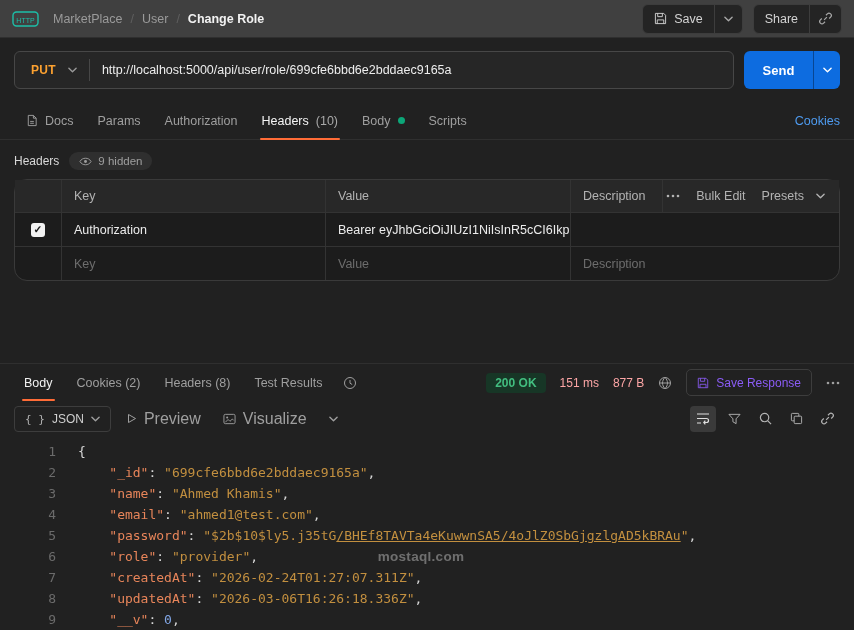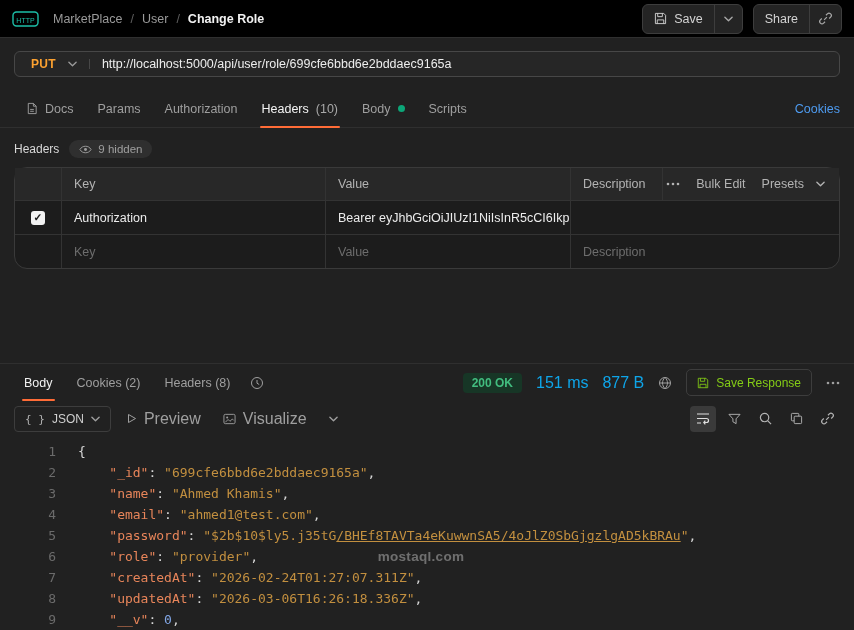--- a/index.html
+++ b/index.html
@@ -5,34 +5,34 @@
   *{margin:0;padding:0;box-sizing:border-box}
   html,body{background:#141414}
   body{font-family:"Liberation Sans",sans-serif}
   button{background:none;border:none;color:inherit;font:inherit;cursor:pointer;padding:0}
   svg{display:block}
   .ic{display:inline-flex;align-items:center;justify-content:center;color:inherit;flex:none}
 
   .app{position:relative;width:854px;height:630px;background:#212121;color:#e8e8e8;display:flex;flex-direction:column;overflow:hidden;font-size:12.5px}
 
   
-  .topbar{height:38px;flex:none;background:#000000;border-bottom:1px solid #2f2f2f;display:flex;align-items:center;padding:0 12px;gap:14px}
+  .topbar{height:38px;flex:none;background:#404040;border-bottom:1px solid #2f2f2f;display:flex;align-items:center;padding:0 12px;gap:14px}
   .logo{color:#1dbfa8}
   .breadcrumb{display:flex;align-items:center;gap:8px;color:#9a9a9a}
   .crumb{cursor:pointer}
   .crumb-sep::after{content:"/";color:#5f5f5f}
   .crumb.current{color:#f2f2f2;font-weight:700}
   .topbar-right{margin-left:auto;display:flex;gap:10px}
   .btn-group{display:flex;align-items:stretch;height:30px;border:1px solid #3d3d3d;border-radius:6px;background:#242424;color:#d3d3d3}
   .btn-group .seg{display:flex;align-items:center;gap:7px;padding:0 11px;font-size:12.5px}
   .btn-group .seg.caret{border-left:1px solid #3d3d3d;padding:0 9px;color:#a8a8a8}
 
   
   .reqbar{flex:none;display:flex;gap:10px;padding:13px 14px;align-items:center}
-  .urlbox{flex:1;display:flex;align-items:center;height:26px;border:1px solid #474747;border-radius:6px;background:#262626;overflow:hidden}
+  .urlbox{flex:1;display:flex;align-items:center;height:38px;border:1px solid #474747;border-radius:6px;background:#262626;overflow:hidden}
   .method{display:flex;align-items:center;gap:12px;padding:0 12px 0 16px;color:#fca130;font-weight:700;font-size:12px;letter-spacing:.3px}
   .method .ic{color:#9a9a9a}
   .url-div{width:1px;align-self:stretch;margin:7px 0;background:#474747}
   .url{padding:0 12px;color:#ededed;font-size:12.5px;white-space:nowrap;overflow:hidden;cursor:text}
   .send{flex:none;display:flex;width:96px;height:38px;border-radius:6px;overflow:hidden;background:#0d6ce0}
   .send-main{flex:1;color:#fff;font-weight:700;font-size:13px;display:flex;align-items:center;justify-content:center}
   .send-caret{width:27px;display:flex;align-items:center;justify-content:center;color:#fff;border-left:1px solid rgba(0,0,0,.35)}
 
   
   .reqtabs{flex:none;height:38px;display:flex;align-items:stretch;padding:0 14px;border-bottom:1px solid #2f2f2f}
@@ -66,23 +66,23 @@
 
   
   .resp{flex:none;border-top:1px solid #2f2f2f;display:flex;flex-direction:column}
   .resp-head{height:37px;flex:none;display:flex;align-items:stretch;padding:0 14px;gap:4px}
   .rtab{display:flex;align-items:center;padding:0 10px;color:#9f9f9f;position:relative;font-size:12.5px;cursor:pointer}
   .rtab.active{color:#f2f2f2}
   .rtab.active::after{content:"";position:absolute;left:8px;right:8px;bottom:0;height:2px;background:#ff6c37;border-radius:1px}
   .ricon{align-self:center;margin-left:6px;color:#9f9f9f;cursor:pointer}
   .resp-meta{margin-left:auto;display:flex;align-items:center;gap:14px}
   .status{background:#173626;color:#42bd7f;padding:3px 9px;border-radius:4px;font-size:12px;font-weight:600}
-  .meta{color:#0ea5e9;font-size:16px}
+  .meta{color:#fca5a5;font-size:12px}
   .gicon{color:#9f9f9f;cursor:pointer}
-  .save-resp{display:flex;align-items:center;gap:7px;border:1px solid #3d3d3d;border-radius:5px;height:27px;padding:0 10px;color:#84cc16;font-size:12px}
+  .save-resp{display:flex;align-items:center;gap:7px;border:1px solid #3d3d3d;border-radius:5px;height:27px;padding:0 10px;color:#8b5cf6;font-size:12px}
   .dots{color:#9f9f9f;cursor:pointer}
 
   .resp-toolbar{height:35px;flex:none;display:flex;align-items:center;padding:0 14px;gap:10px}
   .mode-dd{display:flex;align-items:center;gap:7px;height:26px;padding:0 10px;border:1px solid #3d3d3d;border-radius:4px;color:#cfcfcf;font-size:12px}
   .braces::before{content:"{ }";color:#b0b0b0;font-family:"DejaVu Sans Mono",monospace;font-size:11px}
   .mode-dd .ic,.mode-btn .ic{color:#9f9f9f}
   .mode-btn{display:flex;align-items:center;gap:7px;color:#9f9f9f;font-size:16px;padding:0 6px}
   .tool-icons{margin-left:auto;display:flex;gap:5px}
   .tic{width:26px;height:26px;display:flex;align-items:center;justify-content:center;color:#b3b3b3;border-radius:4px;cursor:pointer}
   .tic.active{background:#3a3a3a;color:#e0e0e0}
@@ -165,20 +165,30 @@
         <span>PUT</span>
         <span class="ic">
           <svg width="9" height="6" viewBox="0 0 10 6">
               <path d="M1 1l4 4 4-4" fill="none" stroke="currentColor" stroke-width="1.5" stroke-linecap="round" stroke-linejoin="round"></path>
             </svg>
         </span>
       </button>
       <span class="url-div"></span>
       <div class="url">http://localhost:5000/api/user/role/699cfe6bbd6e2bddaec9165a</div>
     </div>
+    <div class="send">
+      <button class="send-main">Send</button>
+      <button class="send-caret">
+        <span class="ic">
+          <svg width="9" height="6" viewBox="0 0 10 6">
+              <path d="M1 1l4 4 4-4" fill="none" stroke="currentColor" stroke-width="1.5" stroke-linecap="round" stroke-linejoin="round"></path>
+            </svg>
+        </span>
+      </button>
+    </div>
   </div>
 
   <nav class="reqtabs">
     <div class="tab">
       <span class="ic">
         <svg width="12" height="13" viewBox="0 0 12 14">
             <path d="M2 1.5h5.5L10.5 4.5v8H2z" fill="none" stroke="currentColor"></path>
             <path d="M7.5 1.5v3h3" fill="none" stroke="currentColor"></path>
             <path d="M4 8h4M4 10h4" stroke="currentColor"></path>
           </svg>
@@ -265,20 +275,23 @@
   <section class="resp">
     <div class="resp-head">
       <div class="rtab active">
           <span>Body</span>
         </div>
       <div class="rtab">
           <span>Cookies (2)</span>
         </div>
       <div class="rtab">
           <span>Headers (8)</span>
+        </div>
+      <div class="rtab">
+          <span>Test Results</span>
         </div>
       <span class="ic ricon">
         <svg width="14" height="14" viewBox="0 0 14 14">
             <circle cx="7" cy="7" r="5.5" fill="none" stroke="currentColor"></circle>
             <path d="M7 4v3.2l2.2 1.3" fill="none" stroke="currentColor"></path>
           </svg>
       </span>
       <div class="resp-meta">
         <span class="status">200 OK</span>
         <span class="meta">151 ms</span>

